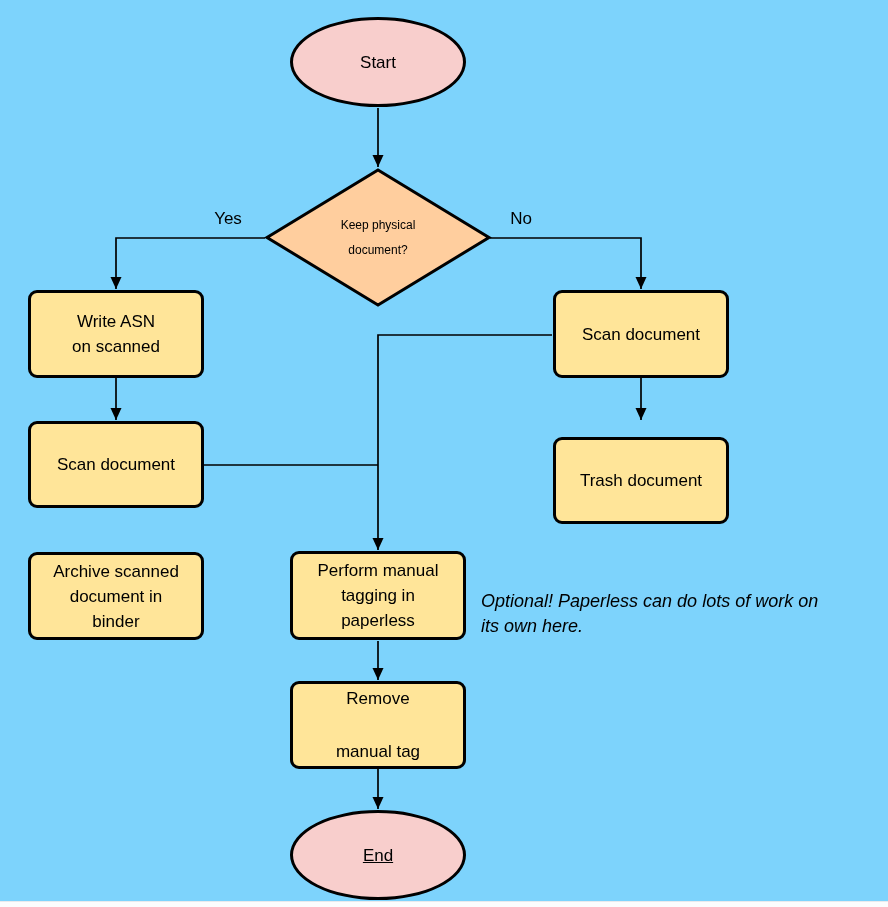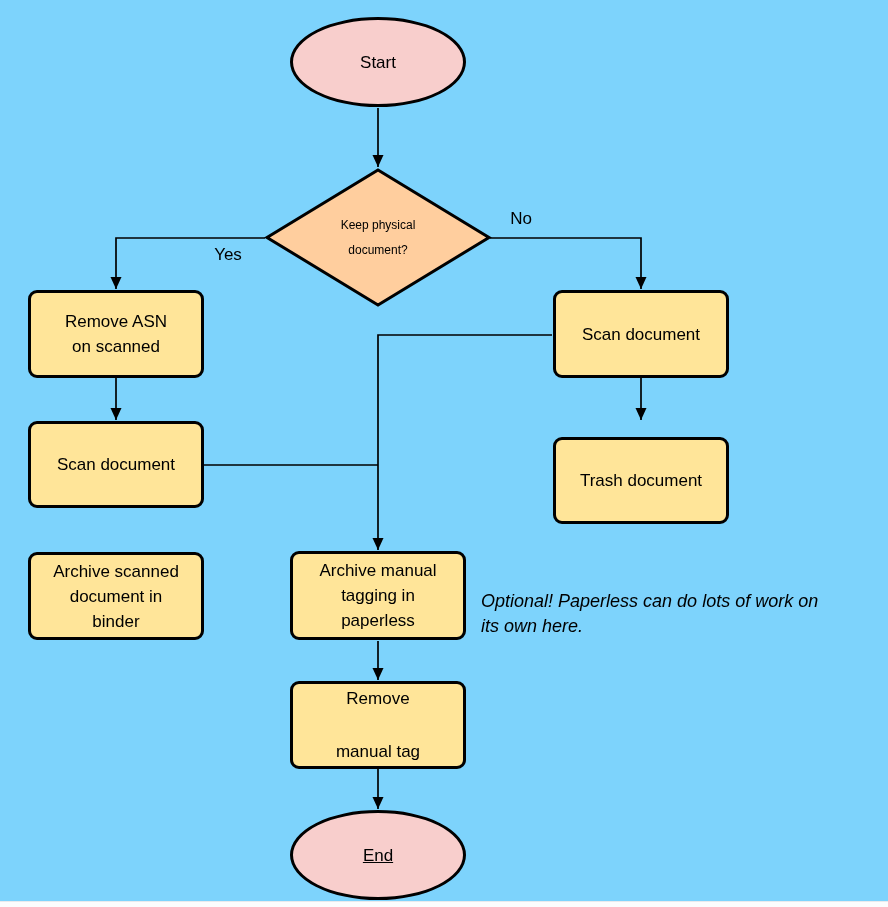--- a/index.html
+++ b/index.html
@@ -79,26 +79,26 @@
   <div class="decision-wrap" style="left:263px;top:166px;width:230px;height:143px;">
     <svg class="decision-shape" width="230" height="143" viewBox="0 0 230 143">
       <polygon points="115,4 226,71.5 115,139 4,71.5"></polygon>
     </svg>
     <div class="decision-label">
       <span class="ln">Keep physical</span>
       <span class="ln">document?</span>
     </div>
   </div>
 
-  <div class="edge-label" style="left:198px;top:209px;margin-top:36px;">Yes</div>
+  <div class="edge-label" style="left:198px;top:209px;">Yes</div>
 
   <div class="edge-label" style="left:491px;top:209px;">No</div>
 
   <div class="node process" style="left:28px;top:290px;width:176px;height:88px;">
-    <span class="ln">Remove ASN</span>
+    <span class="ln">Write ASN</span>
     <span class="ln">on scanned</span>
   </div>
 
   <div class="node process" style="left:28px;top:421px;width:176px;height:87px;">
     <span class="ln">Scan document</span>
   </div>
 
   <div class="node process" style="left:28px;top:552px;width:176px;height:88px;">
     <span class="ln">Archive scanned</span>
     <span class="ln">document in</span>
@@ -107,21 +107,21 @@
 
   <div class="node process" style="left:553px;top:290px;width:176px;height:88px;">
     <span class="ln">Scan document</span>
   </div>
 
   <div class="node process" style="left:553px;top:437px;width:176px;height:87px;">
     <span class="ln">Trash document</span>
   </div>
 
   <div class="node process" style="left:290px;top:551px;width:176px;height:89px;">
-    <span class="ln">Archive manual</span>
+    <span class="ln">Perform manual</span>
     <span class="ln">tagging in</span>
     <span class="ln">paperless</span>
   </div>
 
   <div class="note">
     <span class="ln">Optional! Paperless can do lots of work on</span>
     <span class="ln">its own here.</span>
   </div>
 
   <div class="node process" style="left:290px;top:681px;width:176px;height:88px;gap:28px;">

